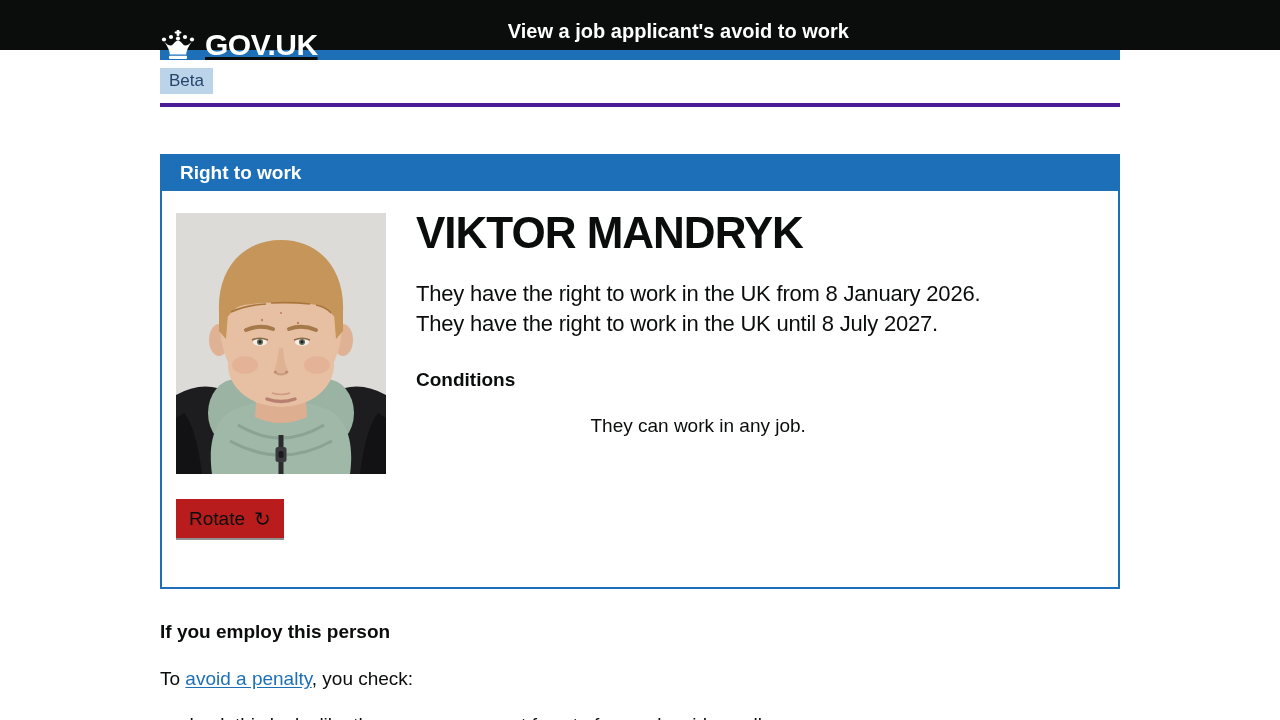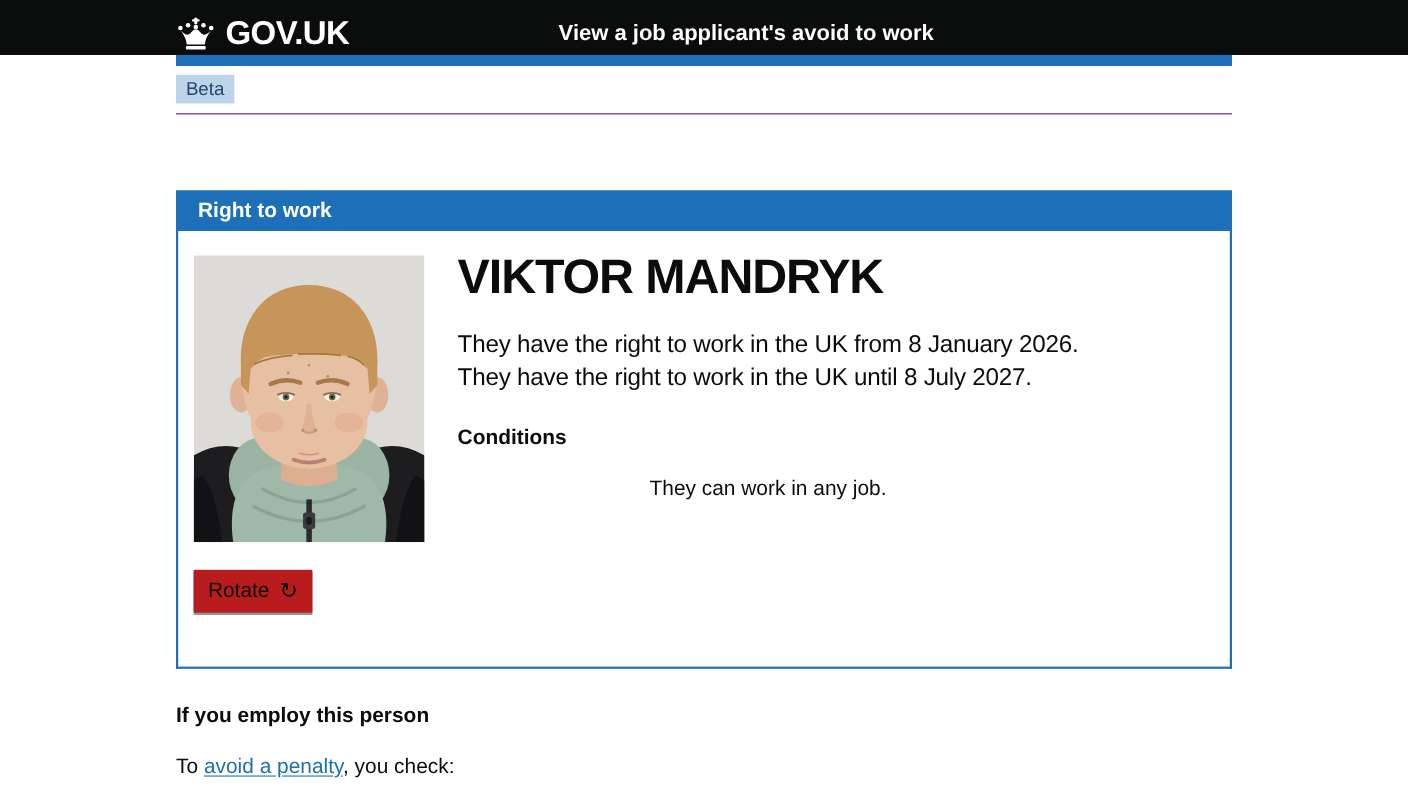--- a/index.html
+++ b/index.html
@@ -15,57 +15,57 @@
 
   
   .govuk-header {
     background: #0b0c0c;
     height: 50px;
     width: 100%;
   }
   .header-inner {
     width: 960px; margin: 0 auto; height: 62px;
     position: relative;
-    display: flex; align-items: center; text-decoration: underline;
+    display: flex; align-items: flex-end; text-decoration: underline;
   }
   .logo {
     display: inline-flex; align-items: center; gap: 9px;
     color: #ffffff; text-decoration: none;
     font-weight: 700; font-size: 30px; letter-spacing: -0.5px;
     cursor: pointer;
   }
   .crown svg { display: block; }
   .service-name {
     position: absolute; left: 54%; top: 50%;
     transform: translate(-50%, -50%);
     color: #ffffff; font-weight: 700; font-size: 20px;
     white-space: nowrap; text-decoration: none; cursor: pointer;
   }
   .header-strip { height: 10px; background: #1d70b8; }
 
   
   .phase-banner {
     display: flex; align-items: center; gap: 16px;
     padding: 8px 0 9px 0;
-    border-bottom: 1px solid #4c1d95;
+    border-bottom: 4px solid #4c1d95;
   }
   .beta-tag {
     background: #bbd4ea; color: #26456b;
     font-size: 17px; line-height: 17px;
     padding: 4px 9px 5px 9px;
     font-weight: 400;
   }
   .phase-text { font-size: 16px; color: #0b0c0c; }
   .link {
     color: #1d70b8; text-decoration: underline;
     text-underline-offset: 2px; cursor: pointer;
   }
 
   
-  .panel { margin-top: 69px; }
+  .panel { margin-top: 47px; }
   .panel-header {
     background: #1d70b8; color: #ffffff;
     font-weight: 700; font-size: 19px; line-height: 21px;
     padding: 8px 20px;
   }
   .panel-body {
     border: 2px solid #1d70b8; border-top: none;
     background: #ffffff;
     height: 398px;
     padding: 22px 14px 0 14px;

